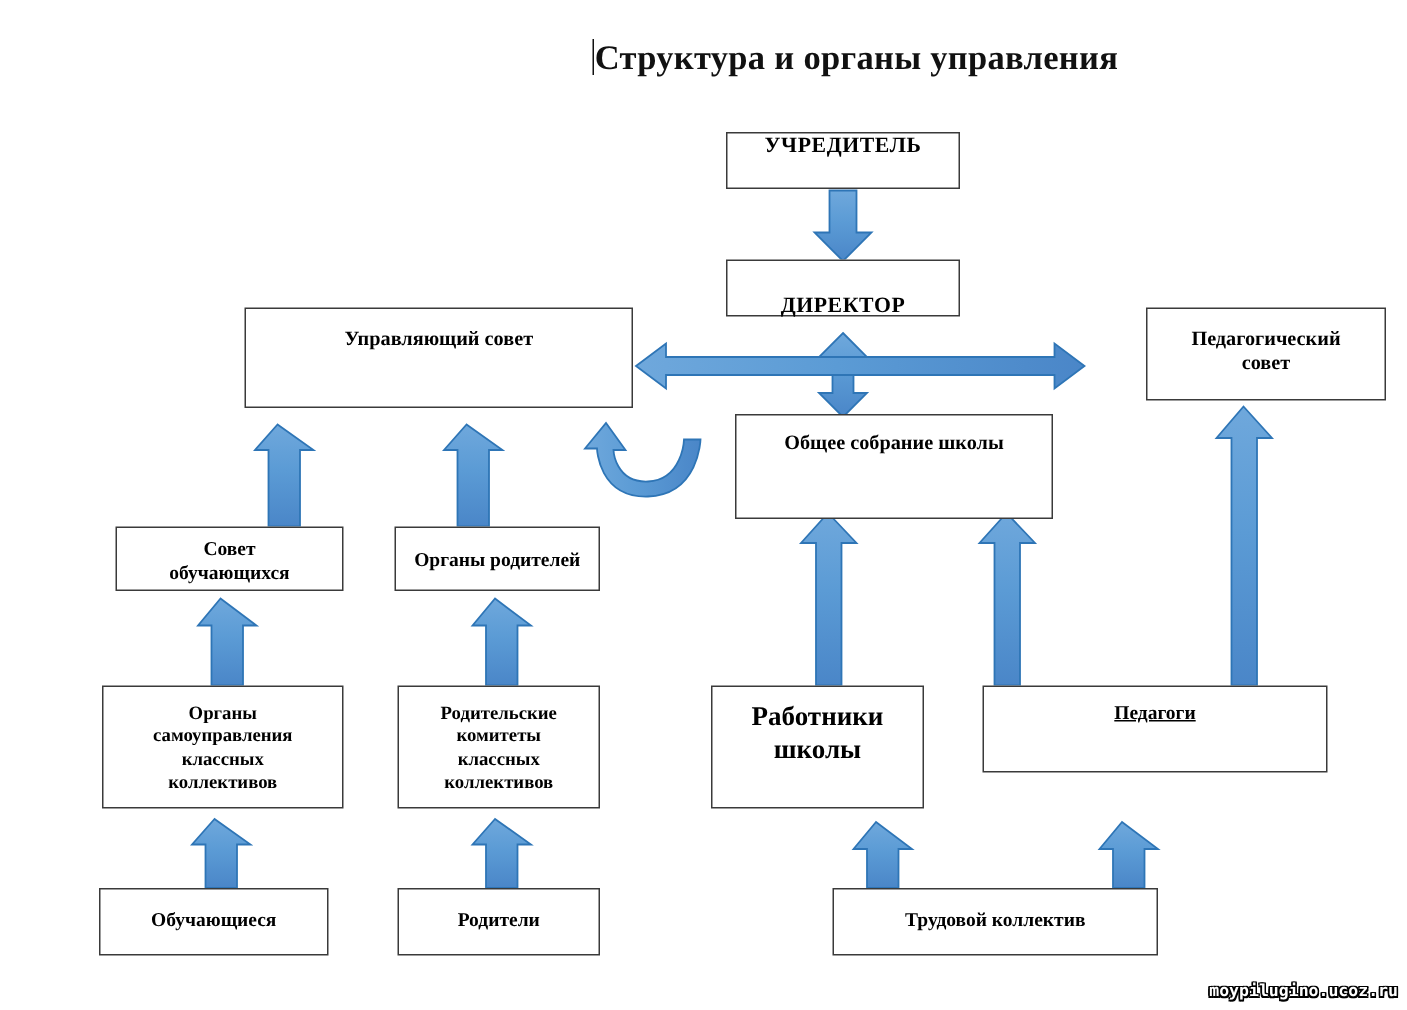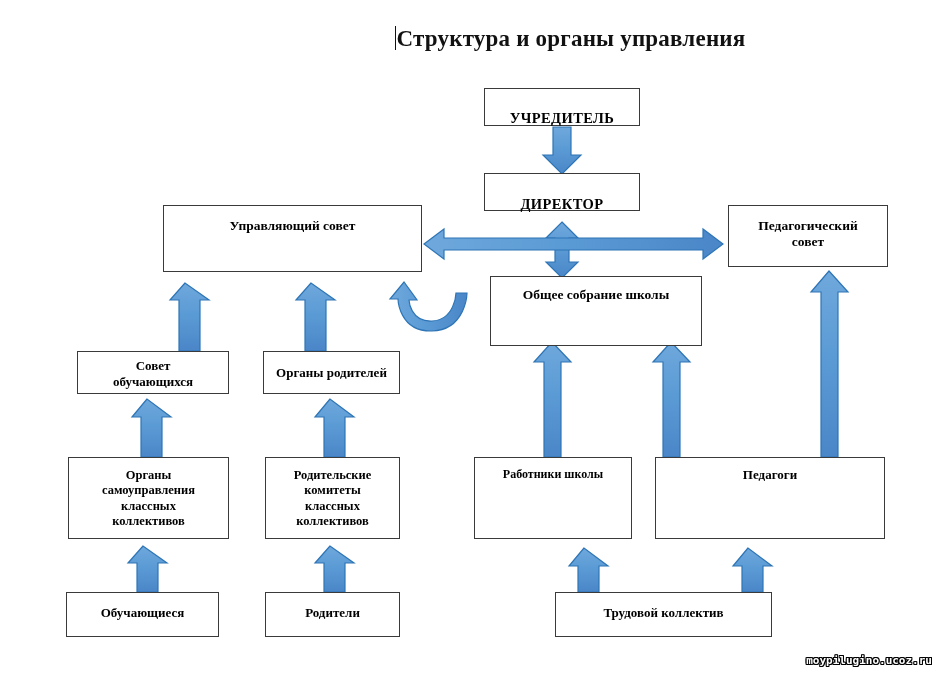--- a/index.html
+++ b/index.html
@@ -55,31 +55,31 @@
     font-weight: bold;
     text-align: center;
     line-height: 1.22;
     padding-top: 8px;
     z-index: 3;
   }
   .node .lbl {
     display: block;
     white-space: pre-line;
   }
-  .n-uchreditel { left: 484px; top: 88px; width: 156px; height: 38px; font-size: 14.5px; letter-spacing: .4px; padding-top: 21px;}
+  .n-uchreditel { left: 484px; top: 88px; width: 156px; height: 38px; font-size: 14.5px; letter-spacing: .4px; padding-top: 0;}
   .n-direktor   { left: 484px; top: 173px; width: 156px; height: 38px; font-size: 14.5px; letter-spacing: .4px; padding-top: 22px;}
   .n-upravsovet { left: 163px; top: 205px; width: 259px; height: 67px; font-size: 13.5px; padding-top: 12px;}
-  .n-pedsovet   { left: 728px; top: 205px; width: 160px; height: 62px; font-size: 13.5px; padding-top: 12px;}
+  .n-pedsovet   { left: 764px; top: 205px; width: 160px; height: 62px; font-size: 13.5px; padding-top: 12px;}
   .n-obshsobr   { left: 490px; top: 276px; width: 212px; height: 70px; font-size: 13.5px; padding-top: 10px;}
   .n-sovetobuch { left: 77px; top: 351px; width: 152px; height: 43px; font-size: 13px; padding-top: 6px;}
   .n-sovetrod   { left: 263px; top: 351px; width: 137px; height: 43px; font-size: 13px; padding-top: 13px;}
   .n-organy     { left: 68px; top: 457px; width: 161px; height: 82px; font-size: 12.5px; padding-top: 10px;}
   .n-roditkom   { left: 265px; top: 457px; width: 135px; height: 82px; font-size: 12.5px; padding-top: 10px;}
-  .n-rabotniki  { left: 474px; top: 457px; width: 158px; height: 82px; font-size: 12px; padding-top: 9px;}
-  .n-pedagogi   { left: 655px; top: 457px; width: 230px; height: 82px; font-size: 13px; padding-top: 9px;}
+  .n-rabotniki  { left: 474px; top: 457px; width: 142px; height: 82px; font-size: 18px; padding-top: 9px;}
+  .n-pedagogi   { left: 655px; top: 457px; width: 230px; height: 58px; font-size: 13px; padding-top: 9px; text-decoration: underline;}
   .n-obuch      { left: 66px; top: 592px; width: 153px; height: 45px; font-size: 13px; padding-top: 12px;}
   .n-roditeli   { left: 265px; top: 592px; width: 135px; height: 45px; font-size: 13px; padding-top: 12px;}
   .n-trudkol    { left: 555px; top: 592px; width: 217px; height: 45px; font-size: 13px; padding-top: 12px;}
 
   .watermark {
     position: absolute;
     right: 6px;
     bottom: 6px;
     font-family: "DejaVu Sans Mono", monospace;
     font-size: 11px;

